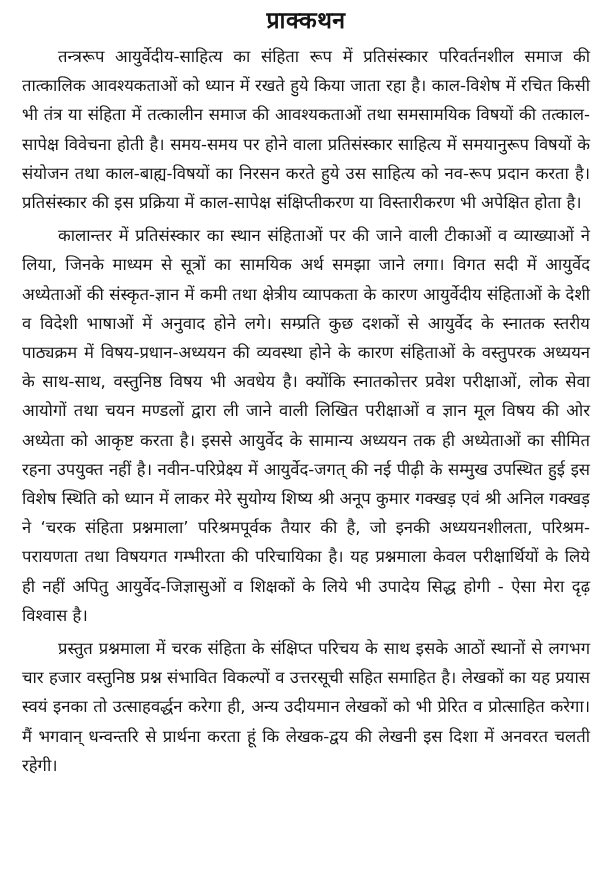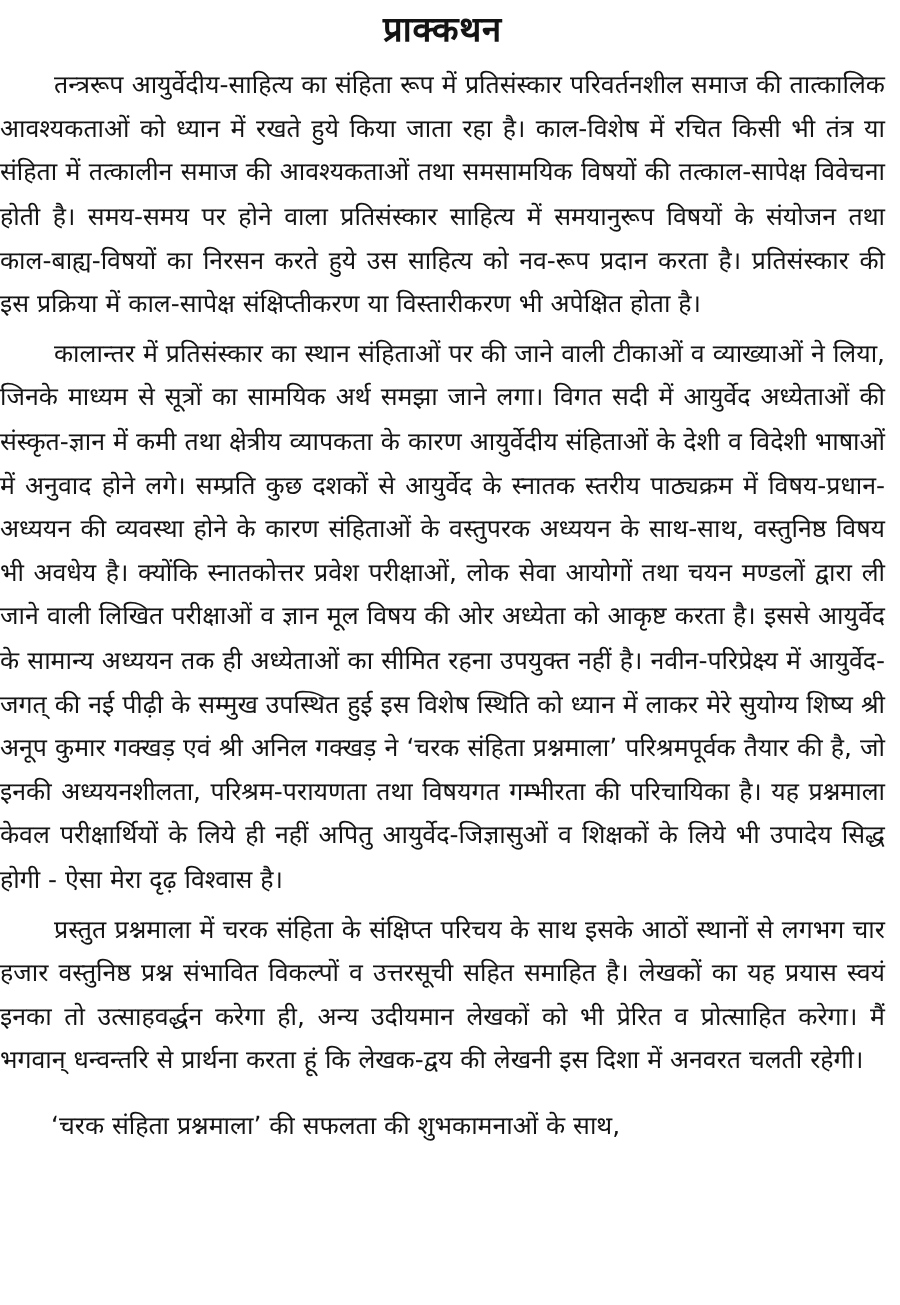--- a/index.html
+++ b/index.html
@@ -1,35 +1,34 @@
 <!DOCTYPE html>
 <html><head>
 <meta charset="utf-8">
 <style>
   html, body { margin: 0; padding: 0; }
   body {
     width: 600px; height: 870px; overflow: hidden;
     background: #ffffff; color: #141414;
     font-family: "DejaVu Sans", "Liberation Sans", sans-serif;
   }
-  .page { position: relative; width: 600px; height: 870px; padding: 0 10px 0 0; box-sizing: border-box; }
+  .page { position: relative; width: 600px; height: 870px; padding: 0 10px 0 22px; box-sizing: border-box; }
   .title {
     text-align: center; font-size: 23px; font-weight: bold; margin: 0;
     padding-top: 2px; height: 38px; line-height: 36px; letter-spacing: 0.5px;
   }
   .para {
     margin: 0; font-size: 16.6px; line-height: 29.2px; text-align: justify;
     text-align-last: left; text-indent: 36px; word-spacing: 0px;
   }
   .para + .para { margin-top: 4px; }
   .p1 { margin-top: 2px; }
   .closing { margin: 14px 0 0 0; font-size: 16.6px; line-height: 29px; text-indent: 34px; }
 </style>
 </head>
 <body>
 
 <div class="page">
   <h1 class="title">प्राक्कथन</h1>
   <p class="para p1">तन्त्ररूप आयुर्वेदीय-साहित्य का संहिता रूप में प्रतिसंस्कार परिवर्तनशील समाज की तात्कालिक आवश्यकताओं को ध्यान में रखते हुये किया जाता रहा है। काल-विशेष में रचित किसी भी तंत्र या संहिता में तत्कालीन समाज की आवश्यकताओं तथा समसामयिक विषयों की तत्काल-सापेक्ष विवेचना होती है। समय-समय पर होने वाला प्रतिसंस्कार साहित्य में समयानुरूप विषयों के संयोजन तथा काल-बाह्य-विषयों का निरसन करते हुये उस साहित्य को नव-रूप प्रदान करता है। प्रतिसंस्कार की इस प्रक्रिया में काल-सापेक्ष संक्षिप्तीकरण या विस्तारीकरण भी अपेक्षित होता है।</p>
   <p class="para">कालान्तर में प्रतिसंस्कार का स्थान संहिताओं पर की जाने वाली टीकाओं व व्याख्याओं ने लिया, जिनके माध्यम से सूत्रों का सामयिक अर्थ समझा जाने लगा। विगत सदी में आयुर्वेद अध्येताओं की संस्कृत-ज्ञान में कमी तथा क्षेत्रीय व्यापकता के कारण आयुर्वेदीय संहिताओं के देशी व विदेशी भाषाओं में अनुवाद होने लगे। सम्प्रति कुछ दशकों से आयुर्वेद के स्नातक स्तरीय पाठ्यक्रम में विषय-प्रधान-अध्ययन की व्यवस्था होने के कारण संहिताओं के वस्तुपरक अध्ययन के साथ-साथ, वस्तुनिष्ठ विषय भी अवधेय है। क्योंकि स्नातकोत्तर प्रवेश परीक्षाओं, लोक सेवा आयोगों तथा चयन मण्डलों द्वारा ली जाने वाली लिखित परीक्षाओं व ज्ञान मूल विषय की ओर अध्येता को आकृष्ट करता है। इससे आयुर्वेद के सामान्य अध्ययन तक ही अध्येताओं का सीमित रहना उपयुक्त नहीं है। नवीन-परिप्रेक्ष्य में आयुर्वेद-जगत् की नई पीढ़ी के सम्मुख उपस्थित हुई इस विशेष स्थिति को ध्यान में लाकर मेरे सुयोग्य शिष्य श्री अनूप कुमार गक्खड़ एवं श्री अनिल गक्खड़ ने ‘चरक संहिता प्रश्नमाला’ परिश्रमपूर्वक तैयार की है, जो इनकी अध्ययनशीलता, परिश्रम-परायणता तथा विषयगत गम्भीरता की परिचायिका है। यह प्रश्नमाला केवल परीक्षार्थियों के लिये ही नहीं अपितु आयुर्वेद-जिज्ञासुओं व शिक्षकों के लिये भी उपादेय सिद्ध होगी - ऐसा मेरा दृढ़ विश्वास है।</p>
   <p class="para">प्रस्तुत प्रश्नमाला में चरक संहिता के संक्षिप्त परिचय के साथ इसके आठों स्थानों से लगभग चार हजार वस्तुनिष्ठ प्रश्न संभावित विकल्पों व उत्तरसूची सहित समाहित है। लेखकों का यह प्रयास स्वयं इनका तो उत्साहवर्द्धन करेगा ही, अन्य उदीयमान लेखकों को भी प्रेरित व प्रोत्साहित करेगा। मैं भगवान् धन्वन्तरि से प्रार्थना करता हूं कि लेखक-द्वय की लेखनी इस दिशा में अनवरत चलती रहेगी।</p>
-  <p class="closing">‘चरक संहिता प्रश्नमाला’ की सफलता की शुभकामनाओं के साथ,</p>
 </div>
 
 </body></html>

